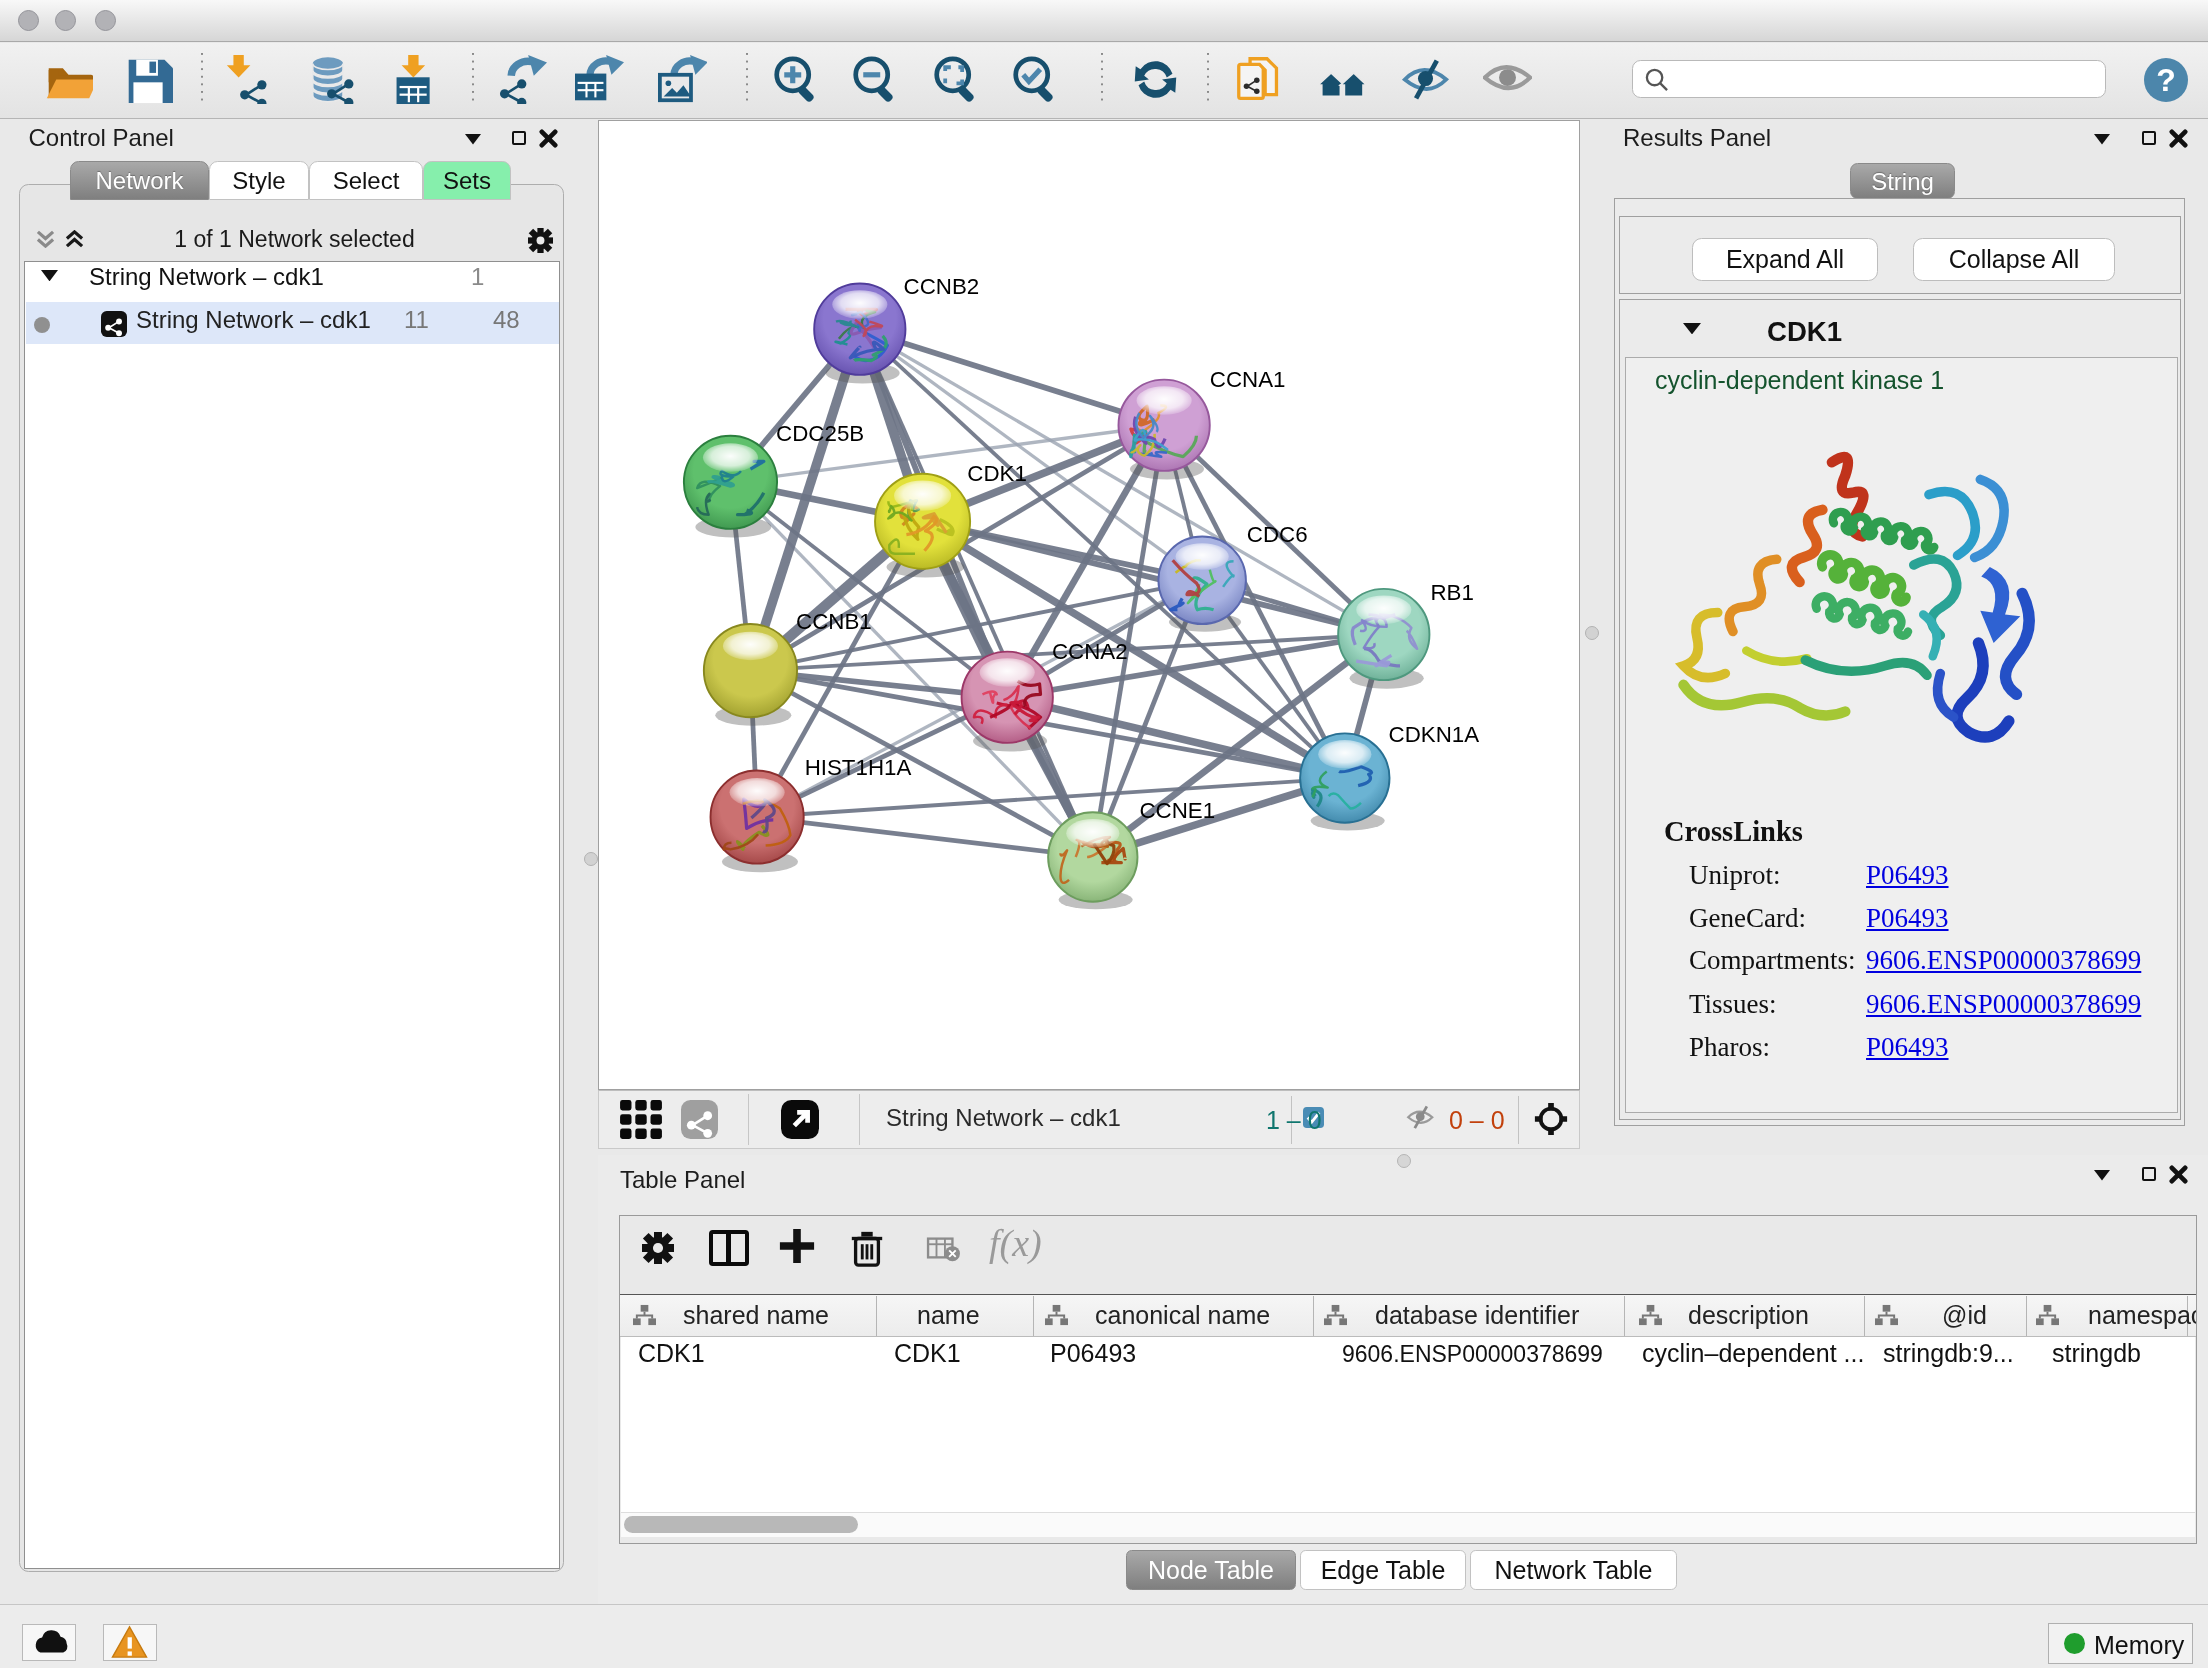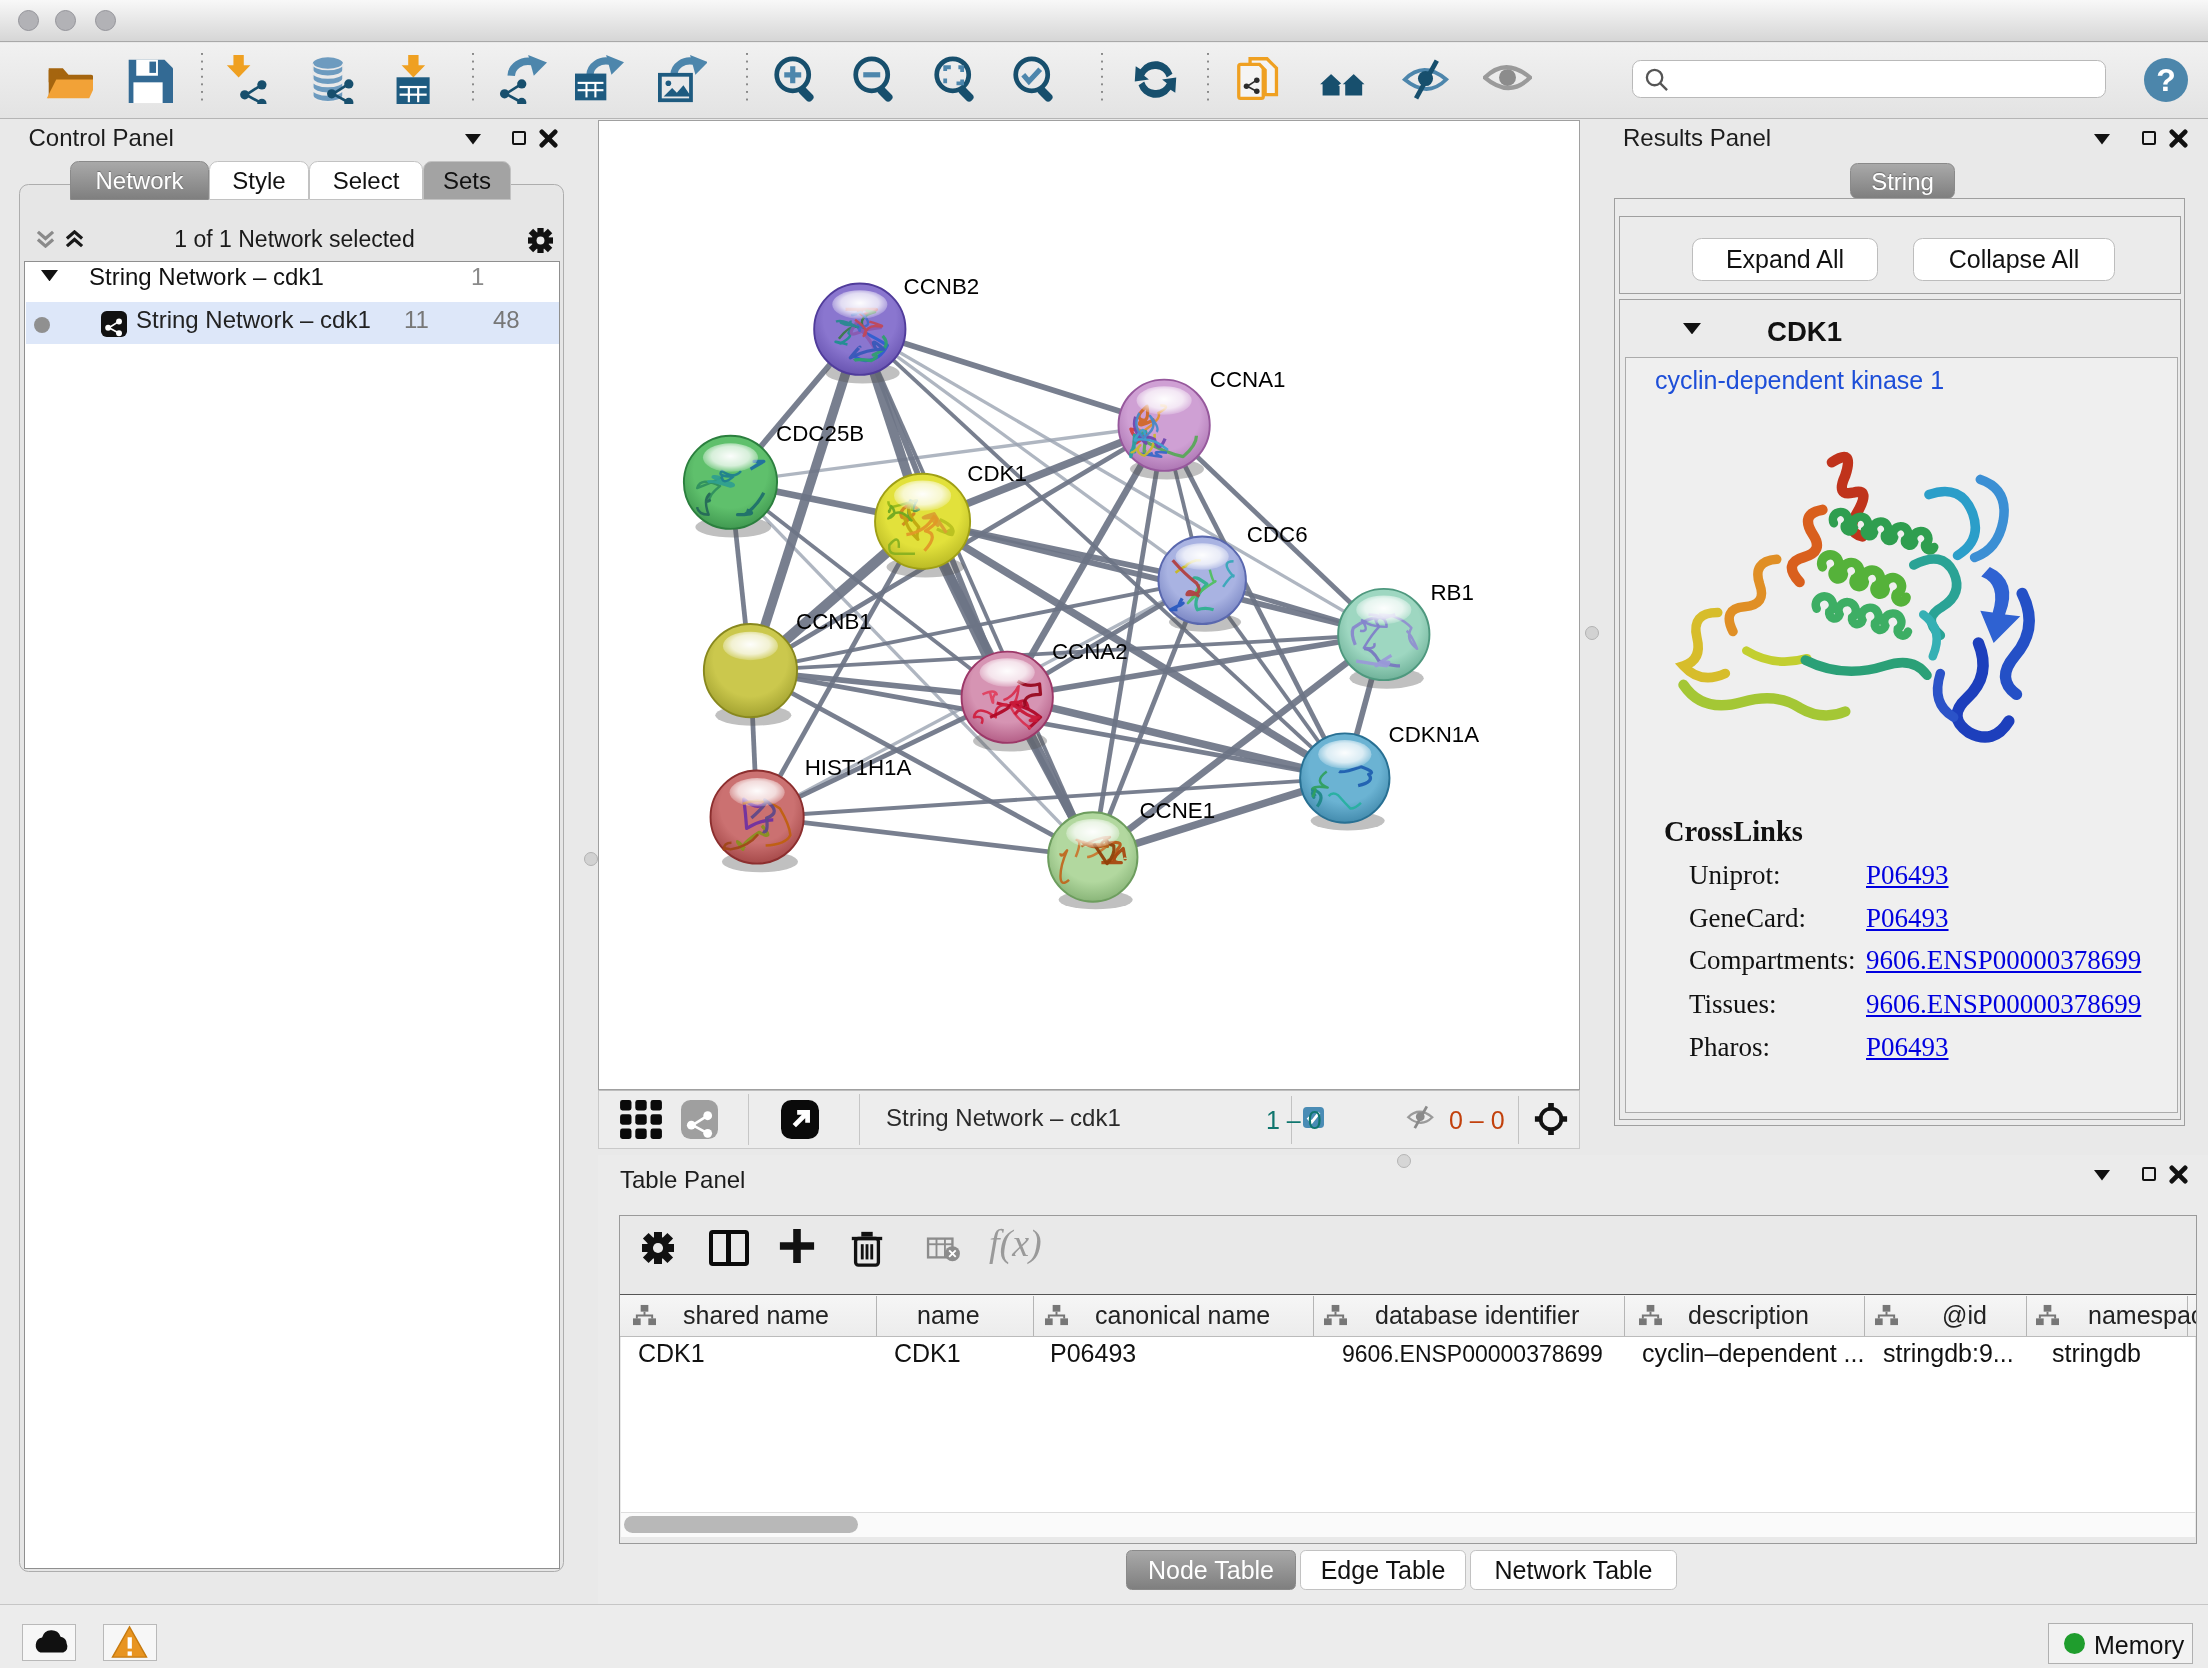--- a/index.html
+++ b/index.html
@@ -174,21 +174,21 @@
       <path d="M0 0 h17 l-8.5 11 z" fill="#111"></path>
     </svg>
     <div style="position:absolute;left:512px;top:131px;width:14.3px;height:14.3px;border:2.4px solid #111;border-radius:1.9px;"></div>
     <svg style="position:absolute;left:539px;top:129px;" width="19" height="19" viewBox="0 0 20 20">
       <path d="M3 3 L17 17 M17 3 L3 17" stroke="#111" stroke-width="5" stroke-linecap="round"></path>
     </svg>
     <div class="abs" style="left:19px;top:184px;width:545px;height:1388px;border:1.9px solid #adadad;border-radius:9.5px;background:#e6e6e6;"></div>
     <div class="abs" style="left:70px;top:161px;width:139px;height:39px;border-radius:8.6px 8.6px 0 0;background:linear-gradient(#a9a9a9,#7f7f7f);color:#fff;border:1px solid #8a8a8a;text-shadow:0 -1px 1px rgba(0,0,0,.3);font-size:24px;text-align:center;line-height:38px;">Network</div>
     <div class="abs" style="left:209px;top:161px;width:100px;height:39px;border-radius:8.6px 8.6px 0 0;background:#fff;color:#111;border:1px solid #c2c2c2;font-size:24px;text-align:center;line-height:38px;">Style</div>
     <div class="abs" style="left:309px;top:161px;width:114px;height:39px;border-radius:8.6px 8.6px 0 0;background:#fff;color:#111;border:1px solid #c2c2c2;font-size:24px;text-align:center;line-height:38px;">Select</div>
-    <div class="abs" style="left:423px;top:161px;width:88px;height:39px;border-radius:8.6px 8.6px 0 0;background:#a3a3a3;color:#111;border:1px solid #c2c2c2;font-size:24px;text-align:center;line-height:38px;">Sets</div>
+    <div class="abs" style="left:423px;top:161px;width:88px;height:39px;border-radius:8.6px 8.6px 0 0;background:#86efac;color:#111;border:1px solid #c2c2c2;font-size:24px;text-align:center;line-height:38px;">Sets</div>
     <svg style="position:absolute;left:36px;top:230px;" width="19" height="18" viewBox="0 0 20 19">
       <path d="M2 2 l8 7 8 -7 M2 10 l8 7 8 -7" fill="none" stroke="#8a8a8a" stroke-width="3.4"></path>
     </svg>
     <svg style="position:absolute;left:65px;top:230px;" width="19" height="18" viewBox="0 0 20 19">
       <path d="M2 9 l8 -7 8 7 M2 17 l8 -7 8 7" fill="none" stroke="#1a1a1a" stroke-width="3.4"></path>
     </svg>
     <div class="abs" style="left:95px;top:226px;width:399px;font-size:23px;color:#1a1a1a;text-align:center;">1 of 1 Network selected</div>
     <svg style="position:absolute;left:528px;top:228px;" width="25" height="25" viewBox="0 0 24 24">
       <g transform="translate(12,12)">
         <rect x="-3" y="-13" width="6" height="7" transform="rotate(0)" fill="#111"></rect>
@@ -572,21 +572,21 @@
     <div class="abs" style="left:1614px;top:198px;width:571px;height:928px;border:1px solid #9f9f9f;background:#ebebeb;"></div>
     <div class="abs" style="left:1619px;top:216px;width:562px;height:78px;border:1px solid #9f9f9f;background:#ebebeb;"></div>
     <div class="abs" style="left:1692px;top:238px;width:186px;height:43px;background:#fff;border:1.4px solid #bdbdbd;border-radius:9.5px;font-size:25px;text-align:center;line-height:40px;color:#111;">Expand All</div>
     <div class="abs" style="left:1913px;top:238px;width:202px;height:43px;background:#fff;border:1.4px solid #bdbdbd;border-radius:9.5px;font-size:25px;text-align:center;line-height:40px;color:#111;">Collapse All</div>
     <div class="abs" style="left:1619px;top:299px;width:562px;height:821px;border:1px solid #9f9f9f;background:#ebebeb;"></div>
     <svg style="position:absolute;left:1683px;top:323px;" width="18" height="11.4" viewBox="0 0 19 12">
       <path d="M0 0 h19 l-9.5 12 z" fill="#111"></path>
     </svg>
     <div class="abs" style="left:1767px;top:316px;font-size:27.6px;font-weight:bold;color:#111;">CDK1</div>
     <div class="abs" style="left:1625px;top:357px;width:553px;height:756px;border:1px solid #ababab;background:#efefef;"></div>
-    <div class="abs" style="left:1655px;top:366px;font-size:25px;color:#1d4ed8;text-align:center;">cyclin-dependent kinase 1</div>
+    <div class="abs" style="left:1655px;top:366px;font-size:25px;color:#14532d;text-align:center;">cyclin-dependent kinase 1</div>
     <svg style="position:absolute;left:1655px;top:445px;" width="390" height="318" viewBox="0 0 410 334">
       <path d="M186 18 q24 -16 14 14 q-10 22 8 18 q20 -6 4 22 q-12 20 6 24" fill="none" stroke="#c0331c" stroke-width="11" stroke-linecap="round"></path>
       <path d="M176 68 q-24 4 -10 26 q12 18 -10 24 q-22 6 -4 26" fill="none" stroke="#d95f1d" stroke-width="11" stroke-linecap="round"></path>
       <path d="M128 120 q-26 2 -18 26 q8 22 -16 24 q-24 2 -12 26" fill="none" stroke="#e08f25" stroke-width="10" stroke-linecap="round"></path>
       <path d="M66 176 q-28 0 -22 26 q6 24 -14 30 q18 20 44 8" fill="none" stroke="#d7bd2b" stroke-width="10" stroke-linecap="round"></path>
       <path d="M30 252 q20 30 62 18 q36 -10 60 6 q24 14 48 4" fill="none" stroke="#a4c735" stroke-width="11" stroke-linecap="round"></path>
       <path d="M96 216 q30 18 64 8" fill="none" stroke="#c3cf30" stroke-width="9" stroke-linecap="round"></path>
       <path d="M176 128 a 9 9 0 1 1 12.1 4.4 a 5.4 5.4 0 1 0 9.9 3.6 a 9 9 0 1 1 12.1 4.4 a 5.4 5.4 0 1 0 9.9 3.6 a 9 9 0 1 1 12.1 4.4 a 5.4 5.4 0 1 0 9.9 3.6 a 9 9 0 1 1 12.1 4.4 a 5.4 5.4 0 1 0 9.9 3.6" fill="none" stroke="#55b23a" stroke-width="10" stroke-linecap="round"></path>
       <path d="M188 82 a 8 8 0 1 1 11.6 2.8 a 4.8 4.8 0 1 0 9.5 2.2 a 8 8 0 1 1 11.6 2.8 a 4.8 4.8 0 1 0 9.5 2.2 a 8 8 0 1 1 11.6 2.8 a 4.8 4.8 0 1 0 9.5 2.2 a 8 8 0 1 1 11.6 2.8 a 4.8 4.8 0 1 0 9.5 2.2 a 8 8 0 1 1 11.6 2.8 a 4.8 4.8 0 1 0 9.5 2.2" fill="none" stroke="#2f9e4f" stroke-width="9" stroke-linecap="round"></path>
       <path d="M170 172 a 9 9 0 1 1 13.2 3.3 a 5.4 5.4 0 1 0 10.8 2.7 a 9 9 0 1 1 13.2 3.3 a 5.4 5.4 0 1 0 10.8 2.7 a 9 9 0 1 1 13.2 3.3 a 5.4 5.4 0 1 0 10.8 2.7 a 9 9 0 1 1 13.2 3.3 a 5.4 5.4 0 1 0 10.8 2.7" fill="none" stroke="#3dae64" stroke-width="9" stroke-linecap="round"></path>

